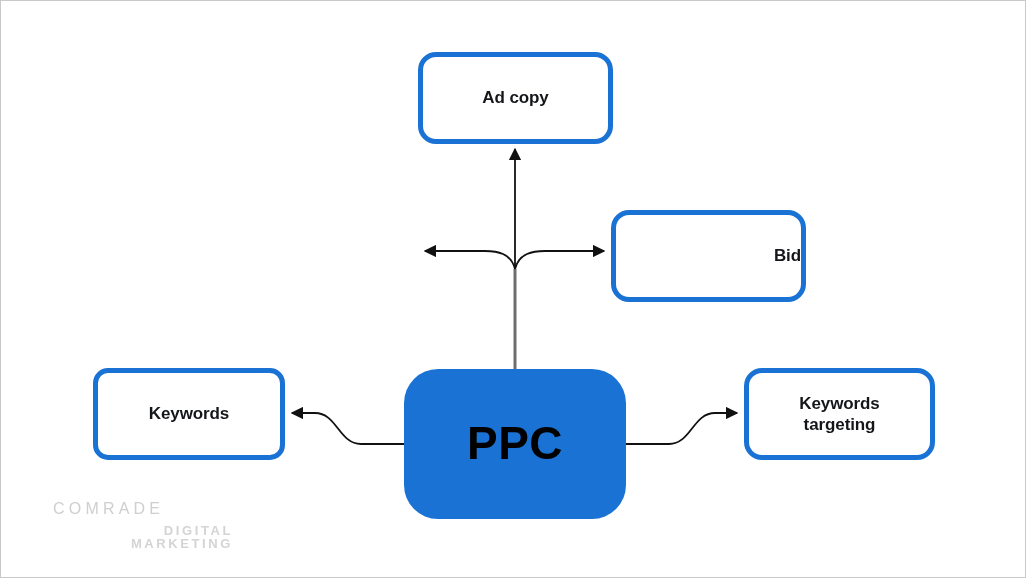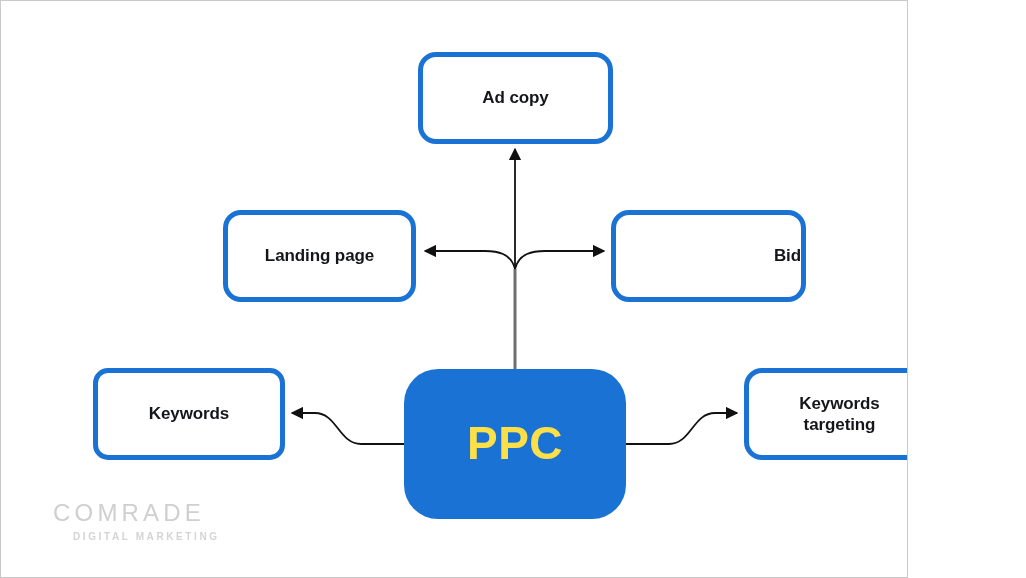--- a/index.html
+++ b/index.html
@@ -5,21 +5,21 @@
   html, body {
     margin: 0;
     padding: 0;
     background: #ffffff;
   }
   body {
     font-family: "Liberation Sans", sans-serif;
   }
   #canvas {
     position: relative;
-    width: 908px;
+    width: 1026px;
     height: 578px;
     background: #ffffff;
     border: 1px solid #c9c9c9;
     box-sizing: border-box;
     overflow: hidden;
   }
   #diagram-svg {
     position: absolute;
     left: 0;
     top: 0;
@@ -46,48 +46,49 @@
     line-height: 1.24;
     color: #14161a;
     letter-spacing: -0.1px;
     white-space: pre-line;
   }
   .node-center {
     background: #1a73d4;
     border-radius: 34px;
   }
   .node-center .node-label {
-    color: #fde047;
+    color: #000000;
     font-size: 46px;
     letter-spacing: 0.5px;
   }
   #logo {
     position: absolute;
     left: 52px;
     top: 500px;
     width: 180px;
     user-select: none;
   }
   #logo-word {
     font-family: "Liberation Sans", sans-serif;
-    font-size: 24px;
+    font-size: 16px;
     font-weight: normal;
     letter-spacing: 4.2px;
     color: #cfcfcf;
     line-height: 1;
   }
   #logo-sub {
     font-family: "Liberation Sans", sans-serif;
-    font-size: 10px;
+    font-size: 13px;
     font-weight: bold;
     letter-spacing: 2.6px;
     color: #d4d4d4;
     line-height: 1;
     margin-top: 7px;
     margin-left: 20px;
+    text-align: right;
   }
 </style>
 </head>
 <body>
 
 <div id="canvas">
 
   <svg id="diagram-svg" viewBox="0 0 1026 578" xmlns="http://www.w3.org/2000/svg">
     <defs>
       <marker id="arrow-black" viewBox="0 0 10 10" refX="9" refY="5" markerWidth="7" markerHeight="7" orient="auto-start-reverse">
@@ -105,23 +106,20 @@
 
     <path d="M 403 443 L 360 443 C 338 443 336 412 314 412 L 291 412" stroke="#111111" stroke-width="1.8" fill="none" marker-end="url(#arrow-black)"></path>
 
     <path d="M 625 443 L 668 443 C 690 443 692 412 714 412 L 736 412" stroke="#111111" stroke-width="1.8" fill="none" marker-end="url(#arrow-black)"></path>
   </svg>
 
   <div class="node node-outlined" style="left:417px; top:51px; width:195px; height:92px;">
     <span class="node-label">Ad copy</span>
   </div>
 
-  <div class="node node-outlined" style="left:222px; top:209px; width:193px; height:92px;">
-    <span class="node-label">Landing page</span>
-  </div>
 
   <div class="node node-outlined" style="left:610px; top:209px; width:195px; height:92px;justify-content:flex-end;">
     <span class="node-label">Bid</span>
   </div>
 
   <div class="node node-outlined" style="left:92px; top:367px; width:192px; height:92px;border-radius:15px;">
     <span class="node-label">Keywords</span>
   </div>
 
   <div class="node node-outlined" style="left:743px; top:367px; width:191px; height:92px;">

